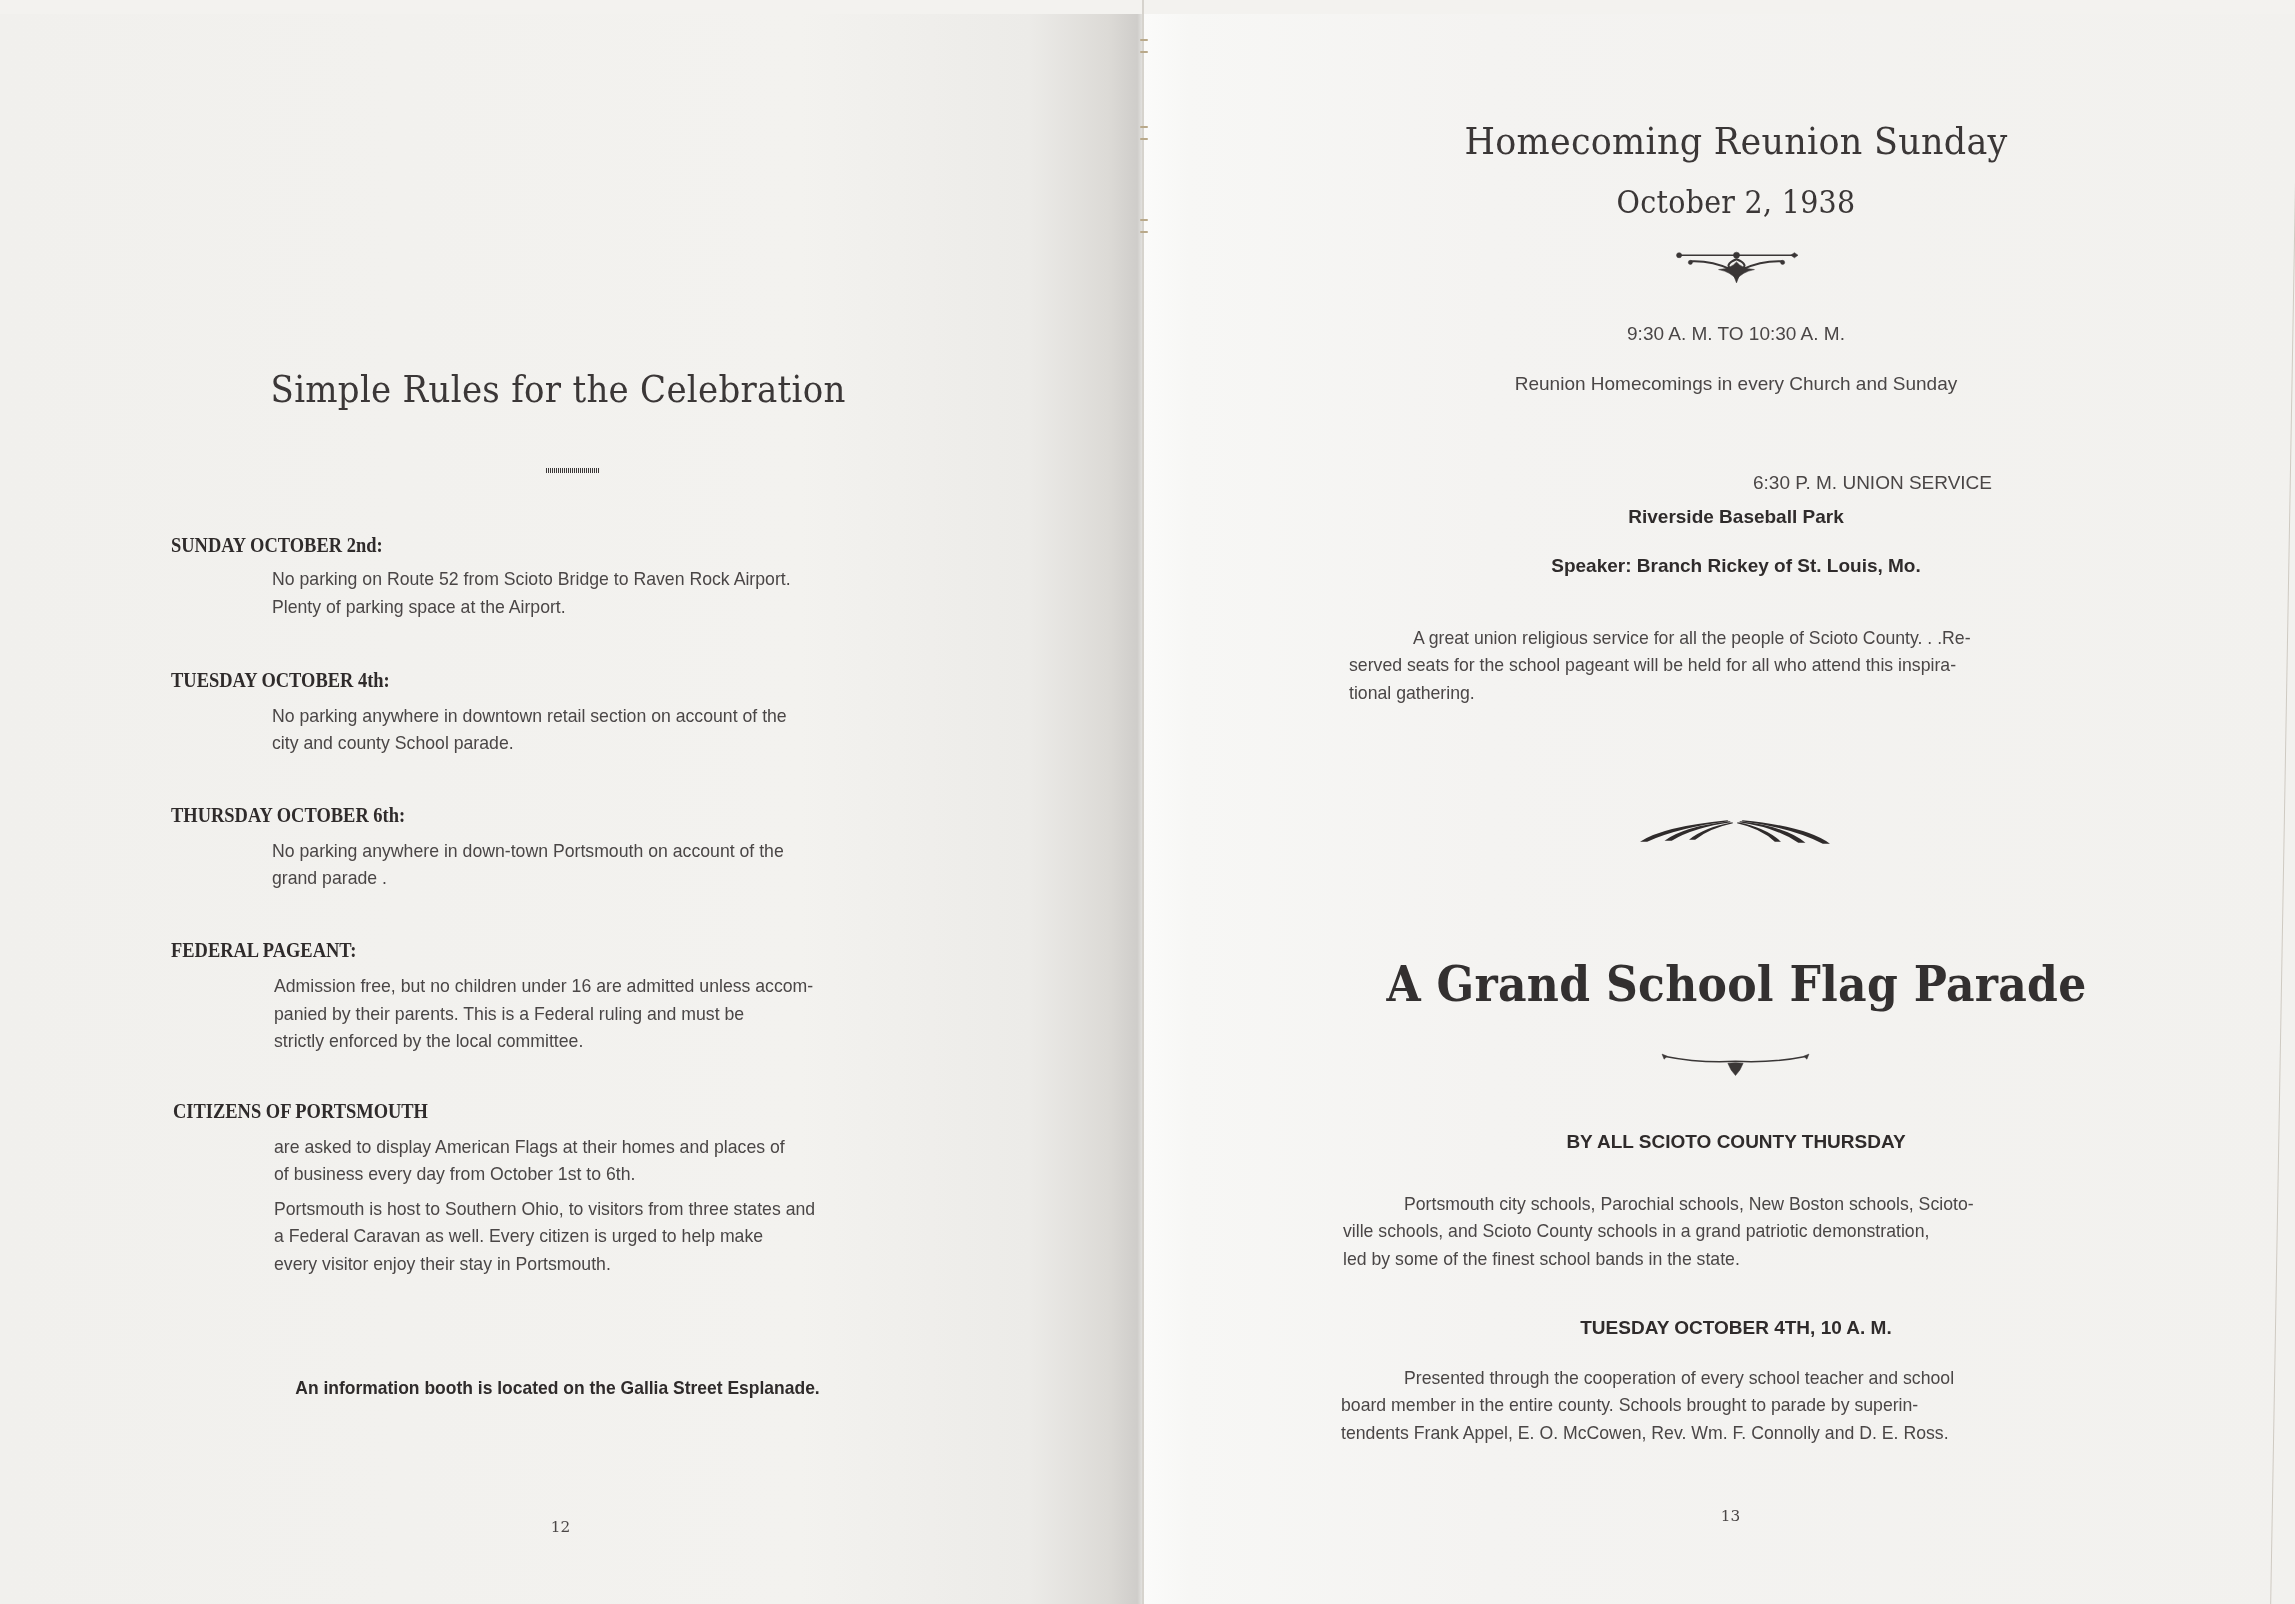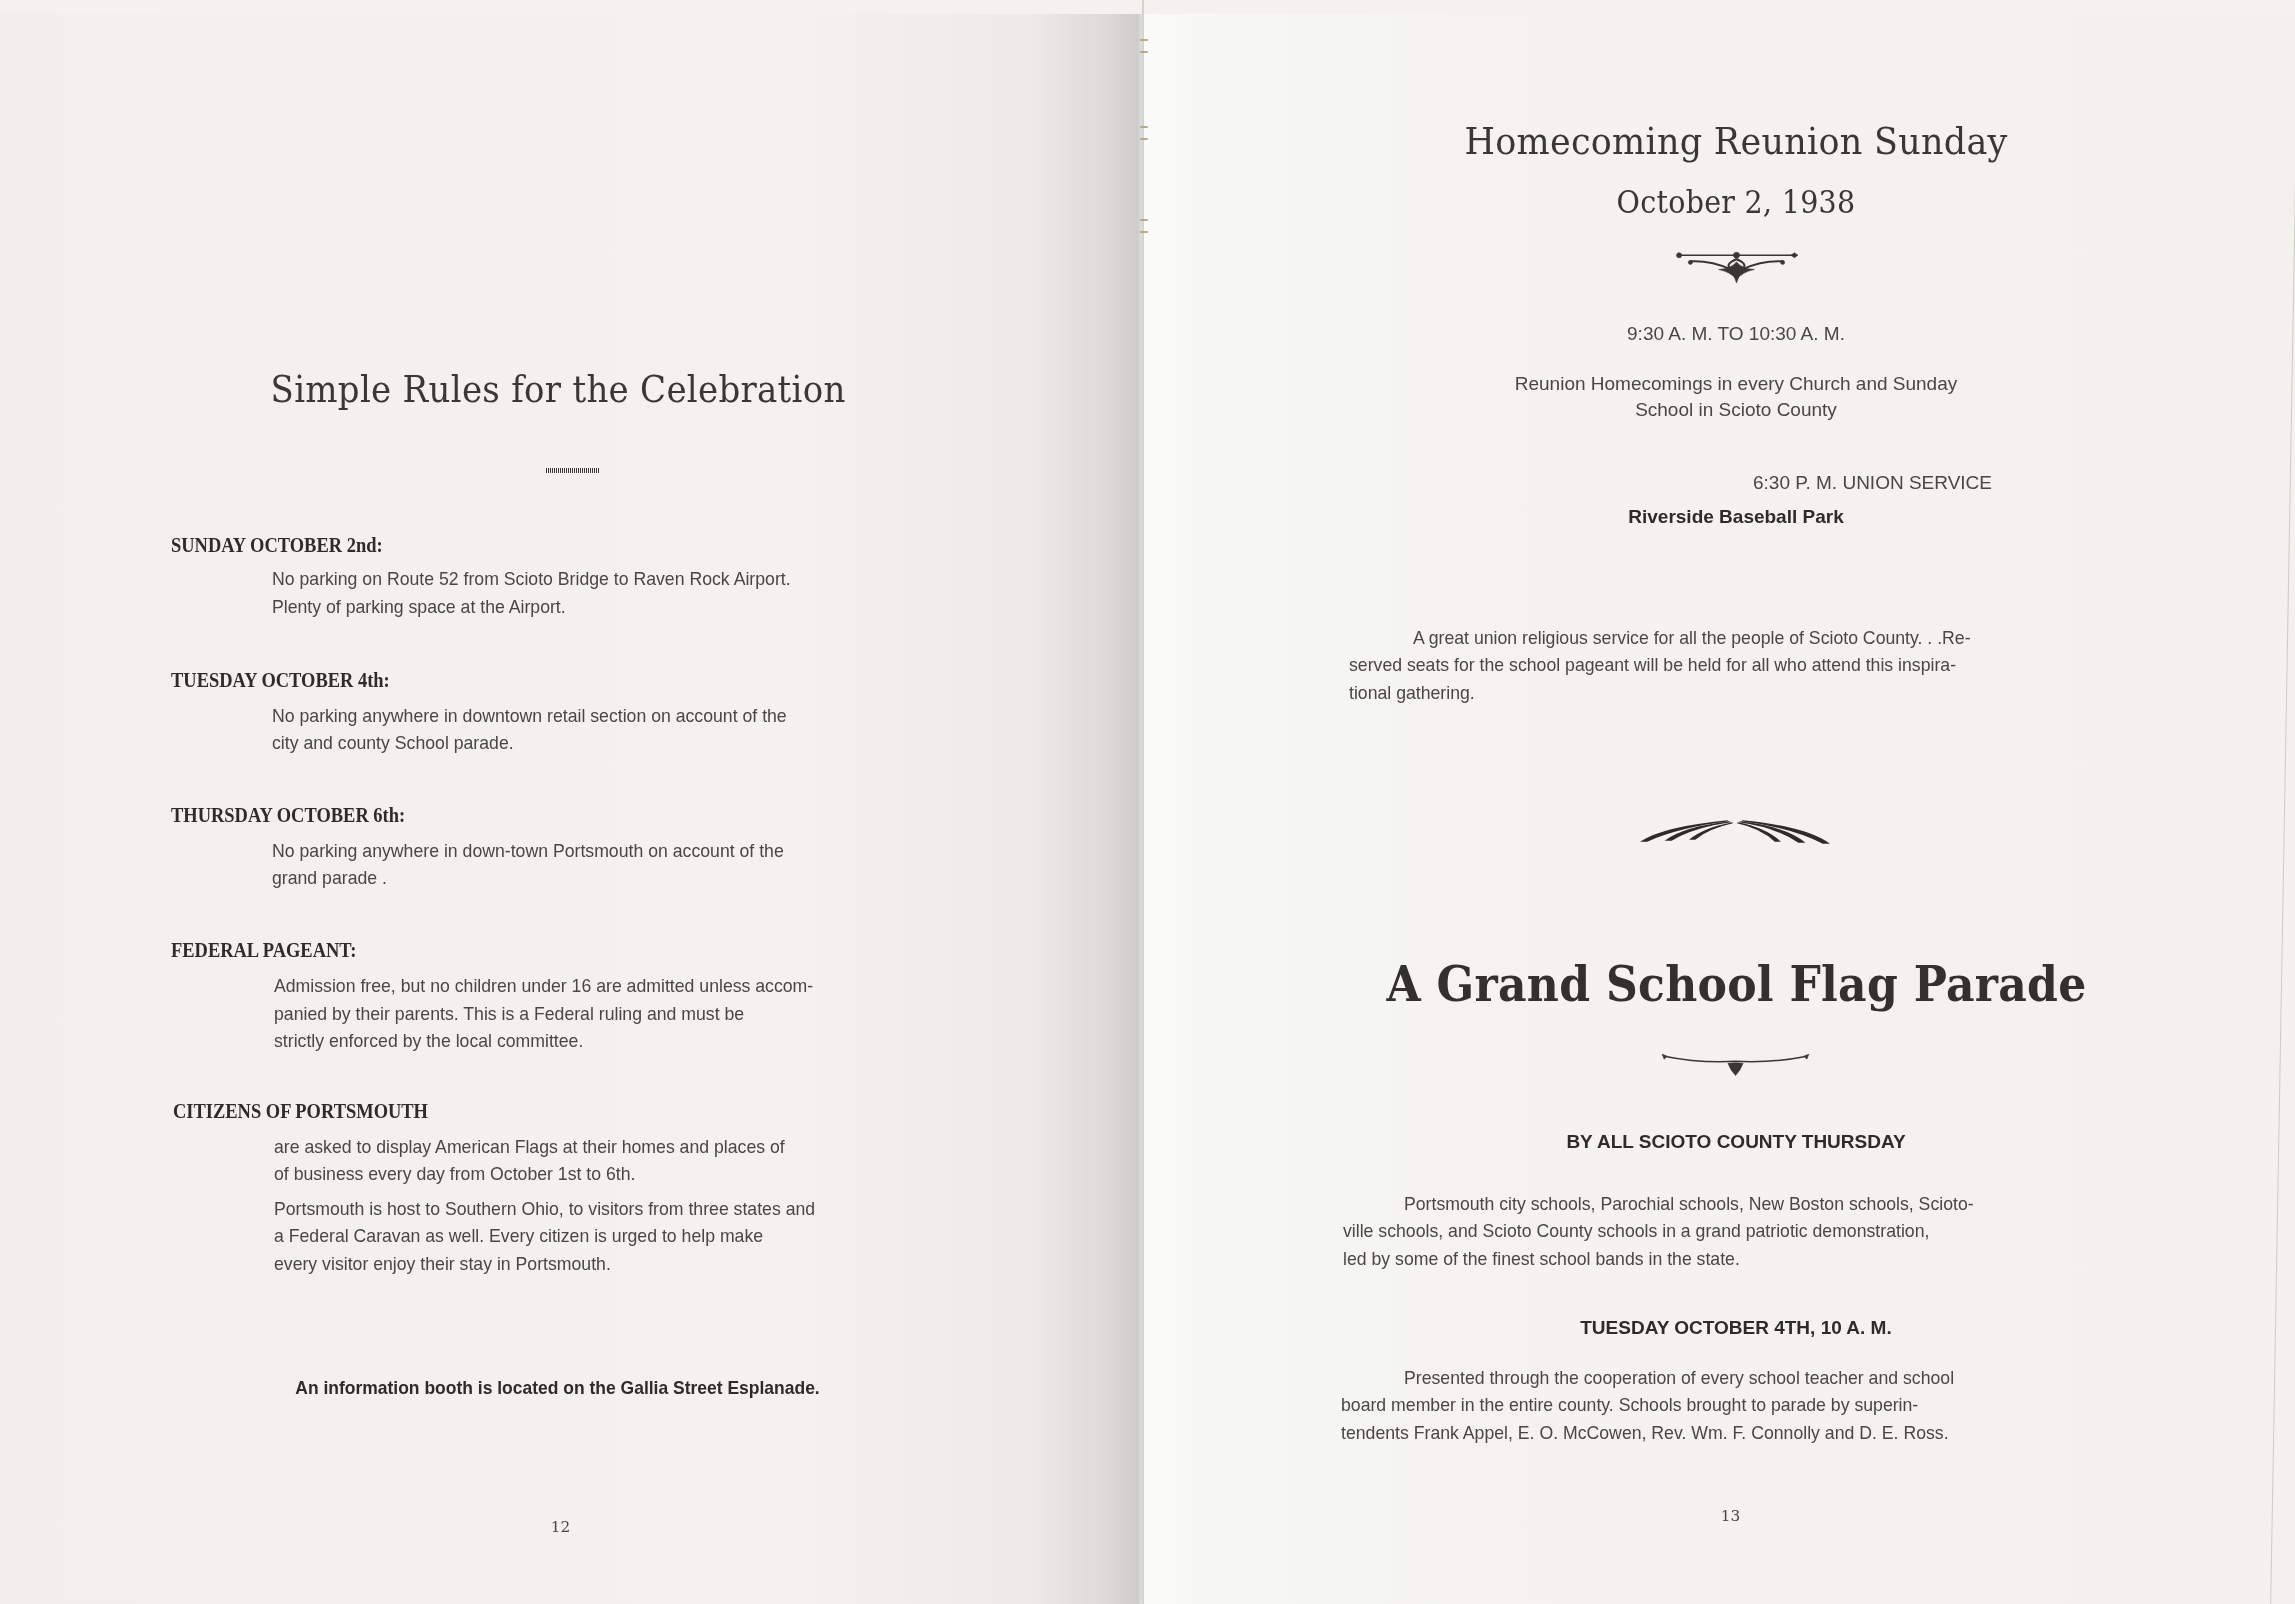--- a/index.html
+++ b/index.html
@@ -92,24 +92,24 @@
       <path d="M30 24 Q70 22 110 40 Q95 30 120 20 Q145 30 130 40 Q170 22 210 24" fill="none" stroke-width="4"></path>
       <circle cx="30" cy="26" r="4"></circle>
       <circle cx="210" cy="26" r="4"></circle>
       <path d="M85 40 Q110 38 120 25 Q130 38 155 40 Q130 45 120 60 Q110 45 85 40z"></path>
       <path d="M114 50 L120 66 L126 50z"></path>
     </g>
   </svg>
 
   <div class="abs center body-text" style="left:337px; top:306px; width:512px; transform:none;">9:30 A. M. TO 10:30 A. M.</div>
   <div class="abs center body-text" style="left:235px; top:356px; width:716px; transform:none;">Reunion Homecomings in every Church and Sunday</div>
-  <div class="abs center body-text" style="left:235px; top:382px; width:716px; transform:none;">School in Scioto County</div>
 
   <div class="abs center body-text" style="left:337px; top:455px; width:512px; transform:none;text-align:right;">6:30 P. M. UNION SERVICE</div>
   <div class="abs center bold-line" style="left:337px; top:492px; width:512px;">Riverside Baseball Park</div>
+  <div class="abs center bold-line" style="left:235px; top:541px; width:716px;">Speaker: Branch Rickey of St. Louis, Mo.</div>
 
   <div class="abs body-text" style="left:270px; top:610px;">A great union religious service for all the people of Scioto County. . .Re-</div>
   <div class="abs body-text" style="left:206px; top:637px;">served seats for the school pageant will be held for all who attend this inspira-</div>
   <div class="abs body-text" style="left:206px; top:665px;">tional gathering.</div>
 
   <svg class="ornament" viewBox="0 0 380 60" style="left:495px; top:801px; width:194px; height:31px;">
     <g fill="#2f2b2b">
       <path d="M4 52 Q50 22 175 10 L178 12 Q80 24 18 52z"></path>
       <path d="M52 50 Q90 22 180 12 L182 14 Q110 24 66 50z"></path>
       <path d="M100 48 Q130 24 185 14 L186 16 Q140 26 112 48z"></path>

